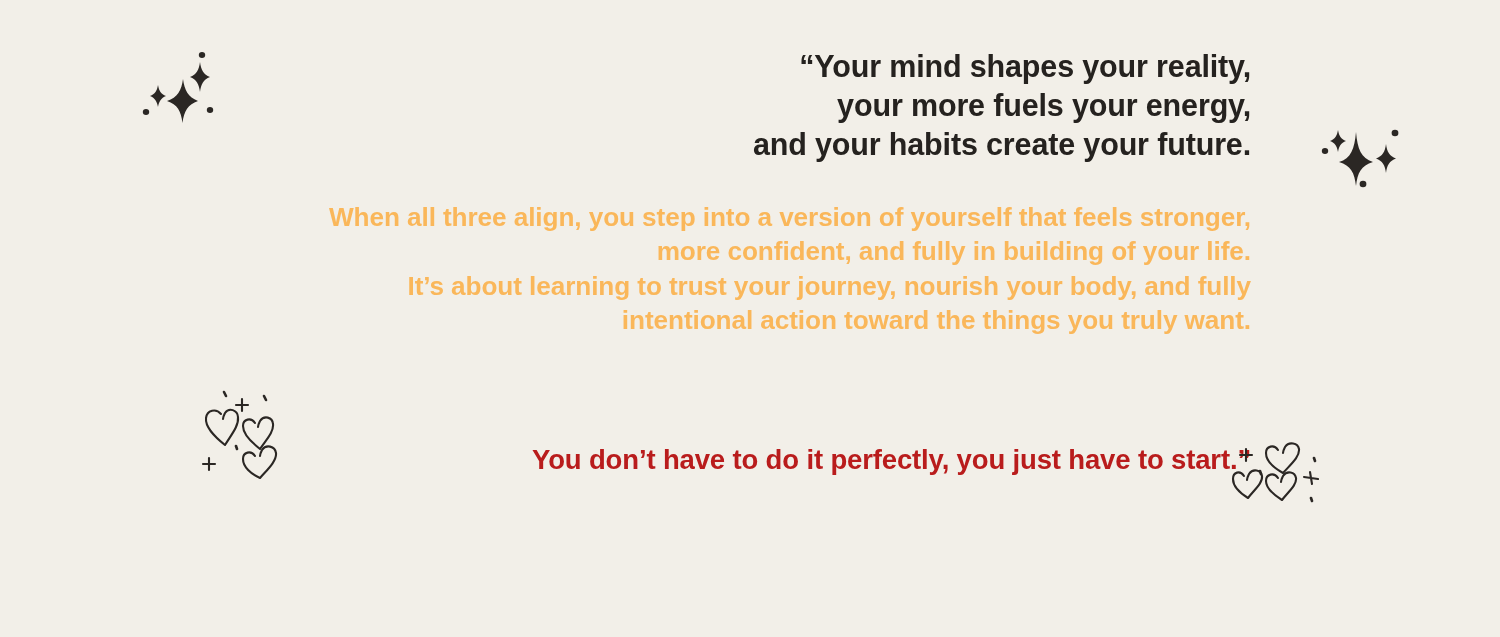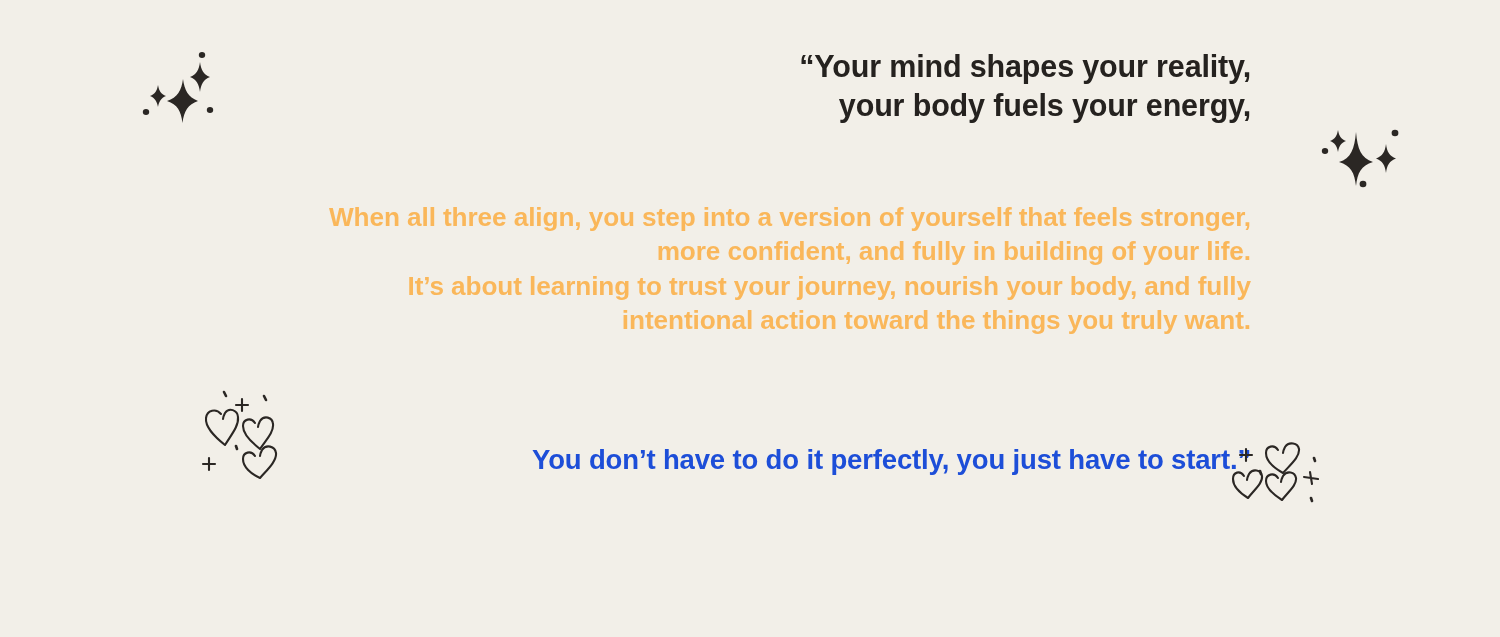--- a/index.html
+++ b/index.html
@@ -44,21 +44,21 @@
     top: 200px;
     color: #FAB75A;
     font-size: 26.2px;
     font-weight: 700;
     line-height: 34.4px;
     letter-spacing: -0.1px;
   }
 
   #quote-closing {
     top: 442px;
-    color: #1d4ed8;
+    color: #b91c1c;
     font-size: 27.5px;
     font-weight: 700;
     line-height: 36px;
     letter-spacing: -0.15px;
   }
 
   .line {
     display: block;
   }
 
@@ -76,21 +76,22 @@
   #doodle-hearts-bottom-left { left: 198px; top: 386px; width: 96px;  height: 92px; }
   #doodle-hearts-bottom-right{ left: 1232px; top: 440px; width: 98px; height: 64px; }
 </style>
 </head>
 <body>
 
 <div id="canvas">
 
   <div class="text-stack" id="quote-opening">
     <span class="line">“Your mind shapes your reality,</span>
-    <span class="line">your body fuels your energy,</span>
+    <span class="line">your more fuels your energy,</span>
+    <span class="line">and your habits create your future.</span>
   </div>
 
   <div class="text-stack" id="quote-body">
     <span class="line">When all three align, you step into a version of yourself that feels stronger,</span>
     <span class="line">more confident, and fully in building of your life.</span>
     <span class="line">It’s about learning to trust your journey, nourish your body, and fully</span>
     <span class="line">intentional action toward the things you truly want.</span>
   </div>
 
   <div class="text-stack" id="quote-closing">

